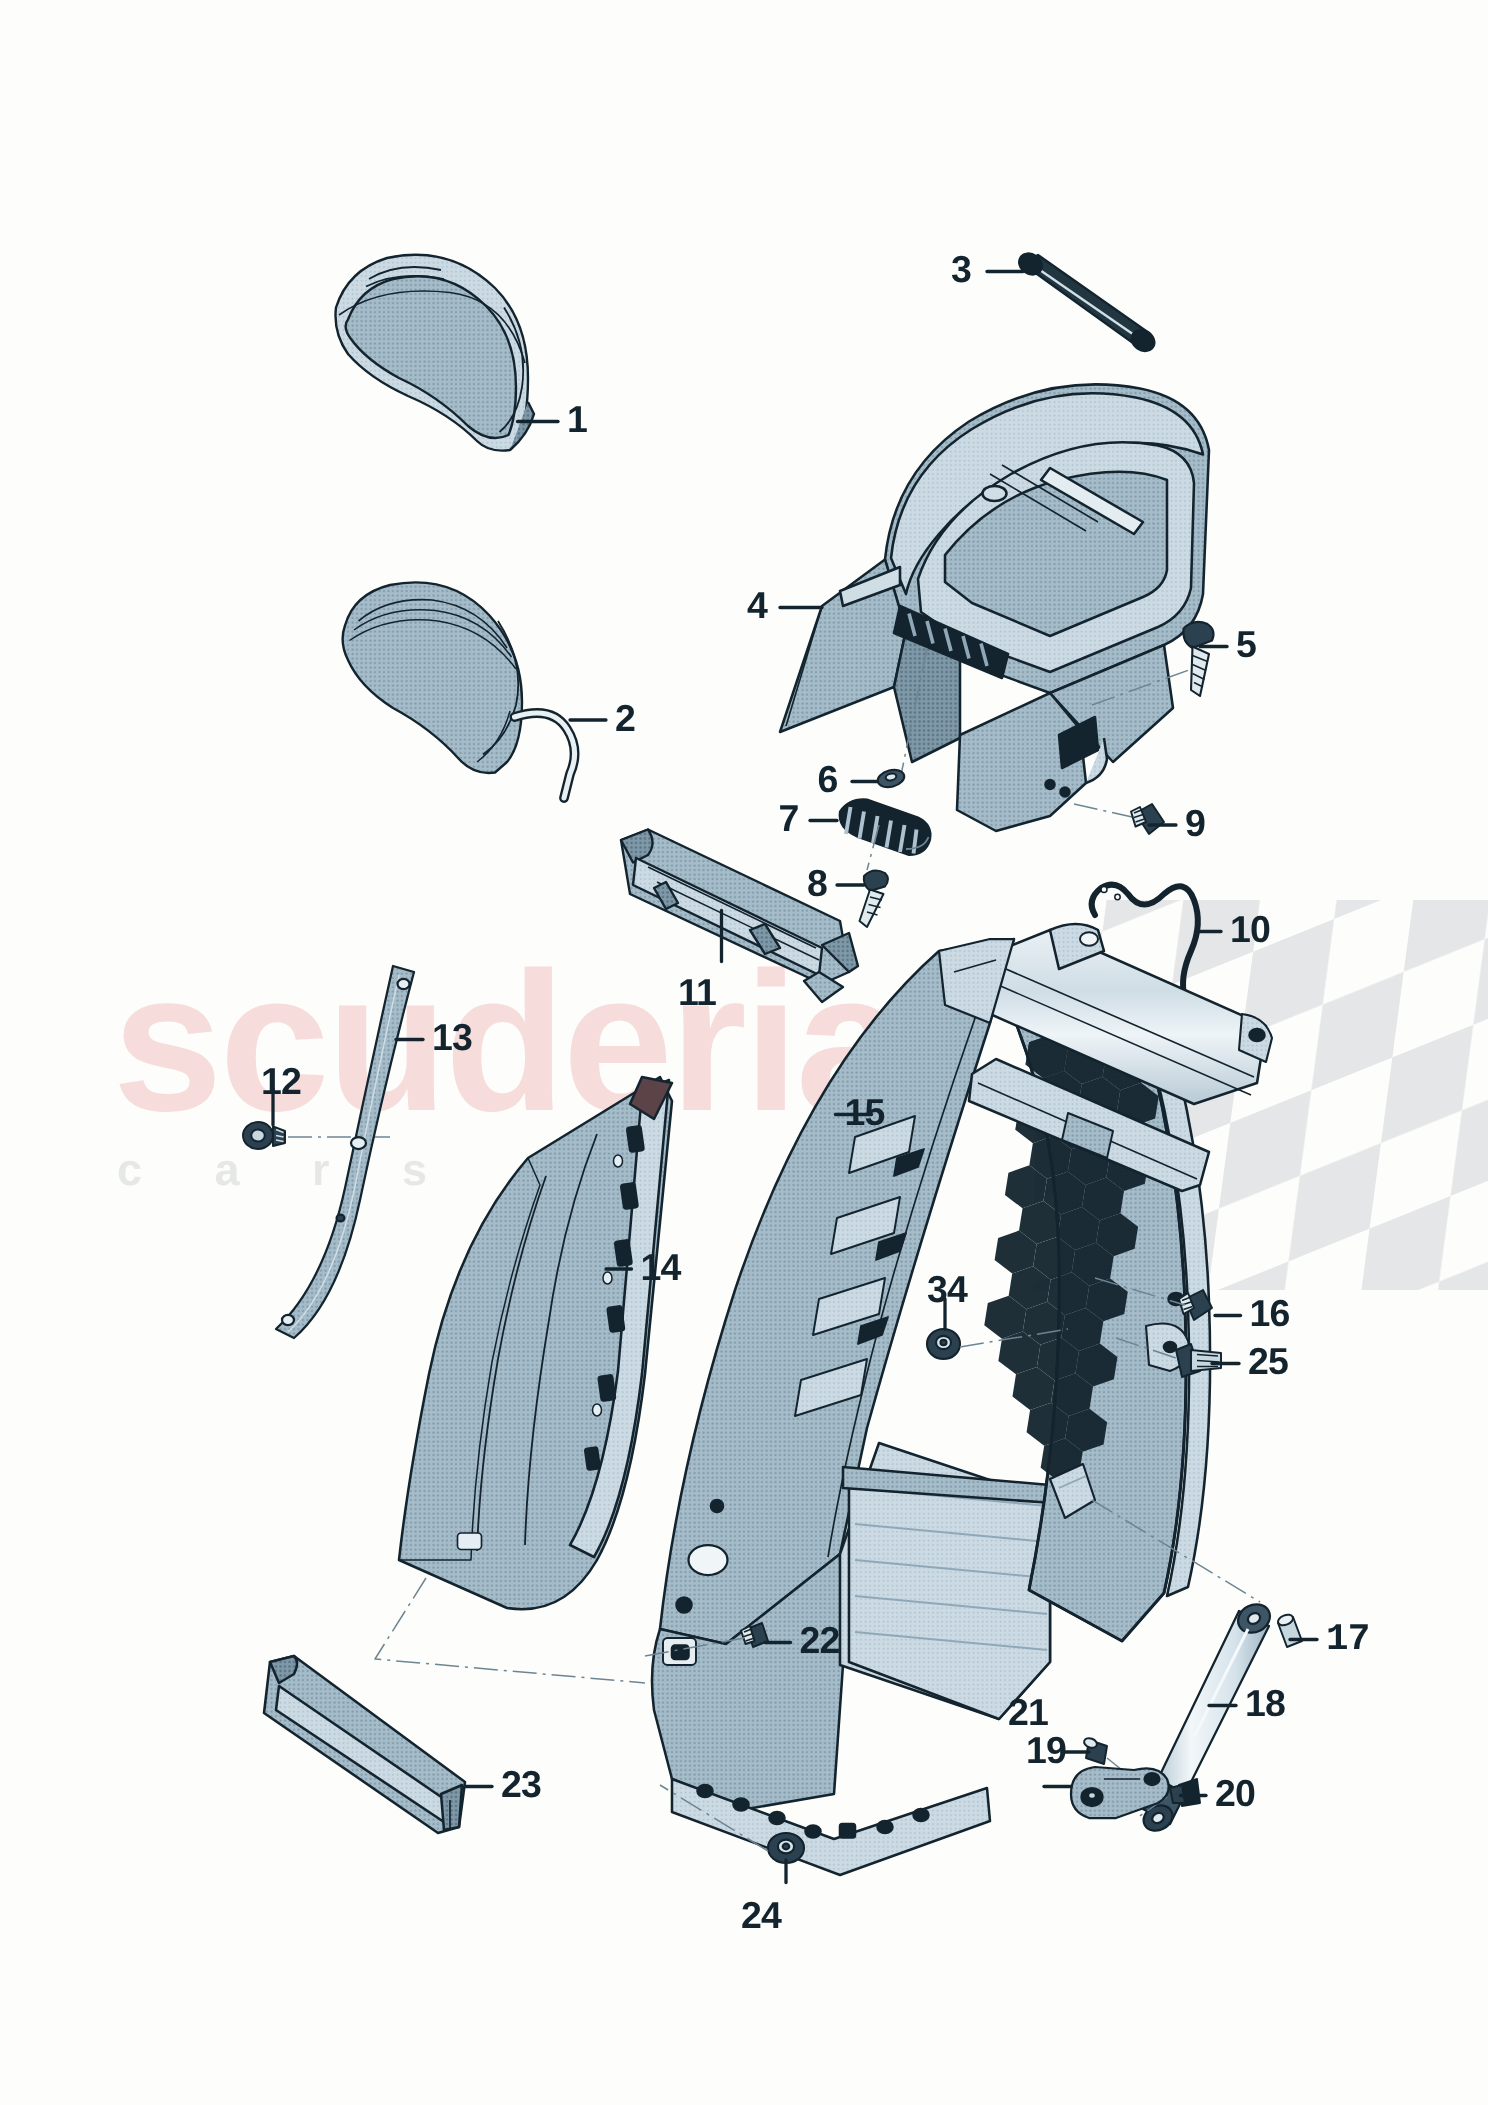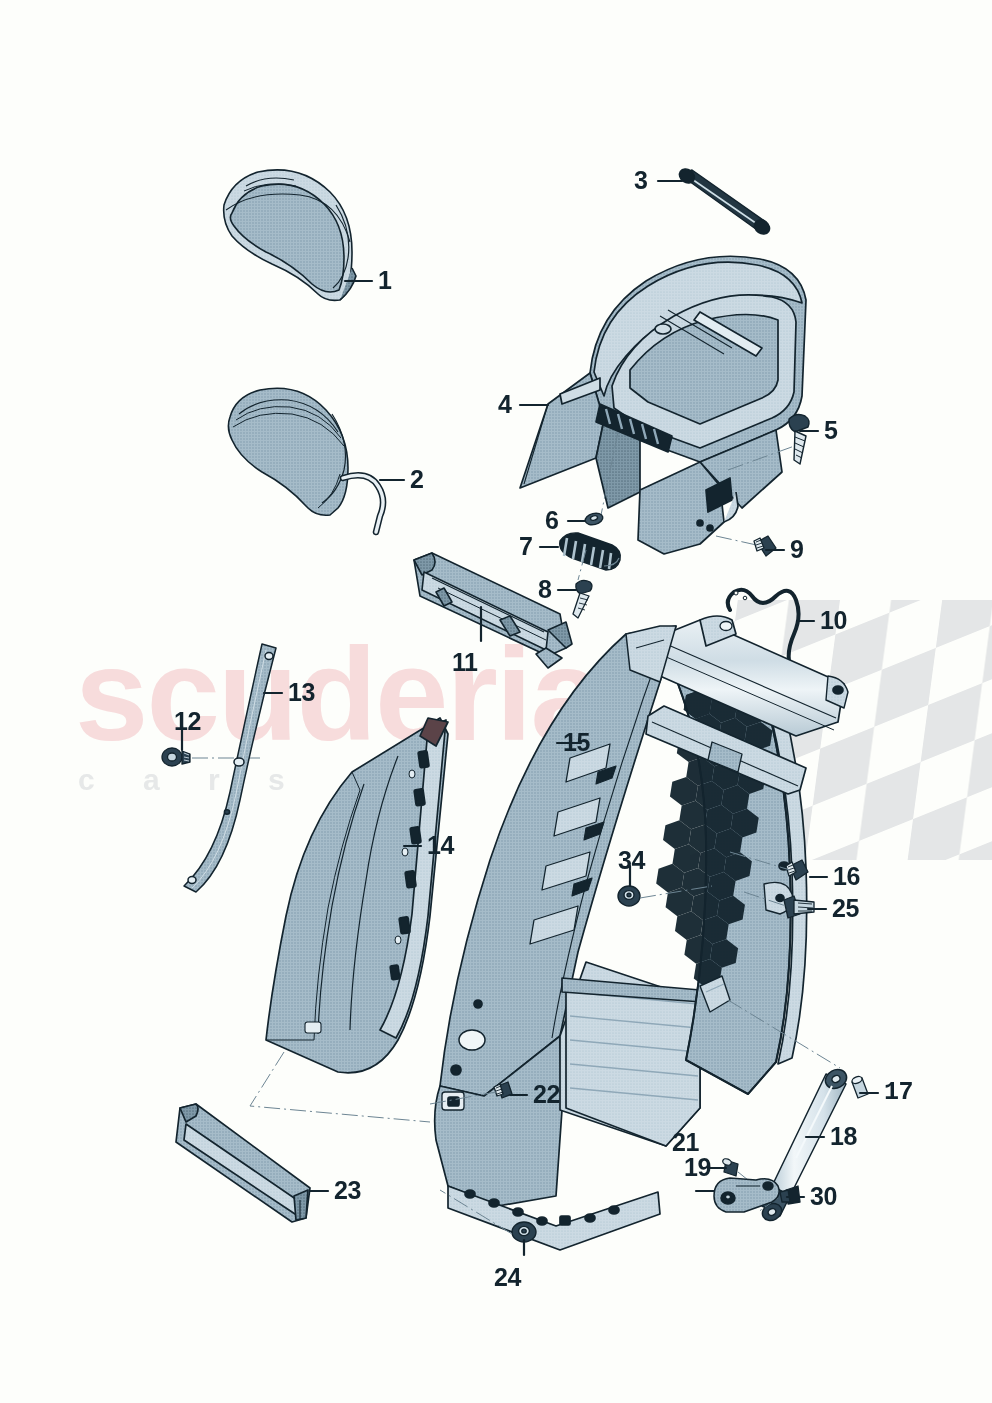--- a/index.html
+++ b/index.html
@@ -473,21 +473,21 @@
       <div class="lbl" style="left: 820px; top: 608px;">10</div>
       <div class="lbl" style="left: 452px; top: 650px;">11</div>
       <div class="lbl" style="left: 174px; top: 709px;">12</div>
       <div class="lbl" style="left: 288px; top: 680px;">13</div>
       <div class="lbl" style="left: 427px; top: 833px;">14</div>
       <div class="lbl" style="left: 563px; top: 730px;">15</div>
       <div class="lbl" style="left: 833px; top: 864px;">16</div>
       <div class="lbl" style="left: 884px; top: 1080px; font-family: Liberation Mono, monospace;">17</div>
       <div class="lbl" style="left: 830px; top: 1124px;">18</div>
       <div class="lbl" style="left: 684px; top: 1155px;">19</div>
-      <div class="lbl" style="left: 810px; top: 1184px;">30</div>
+      <div class="lbl" style="left: 810px; top: 1184px;">20</div>
       <div class="lbl" style="left: 672px; top: 1130px;">21</div>
       <div class="lbl" style="left: 533px; top: 1082px;">22</div>
       <div class="lbl" style="left: 334px; top: 1178px;">23</div>
       <div class="lbl" style="left: 494px; top: 1265px;">24</div>
       <div class="lbl" style="left: 832px; top: 896px;">25</div>
       <div class="lbl" style="left: 618px; top: 848px;">34</div>
     </div>
 
 </div>
 

